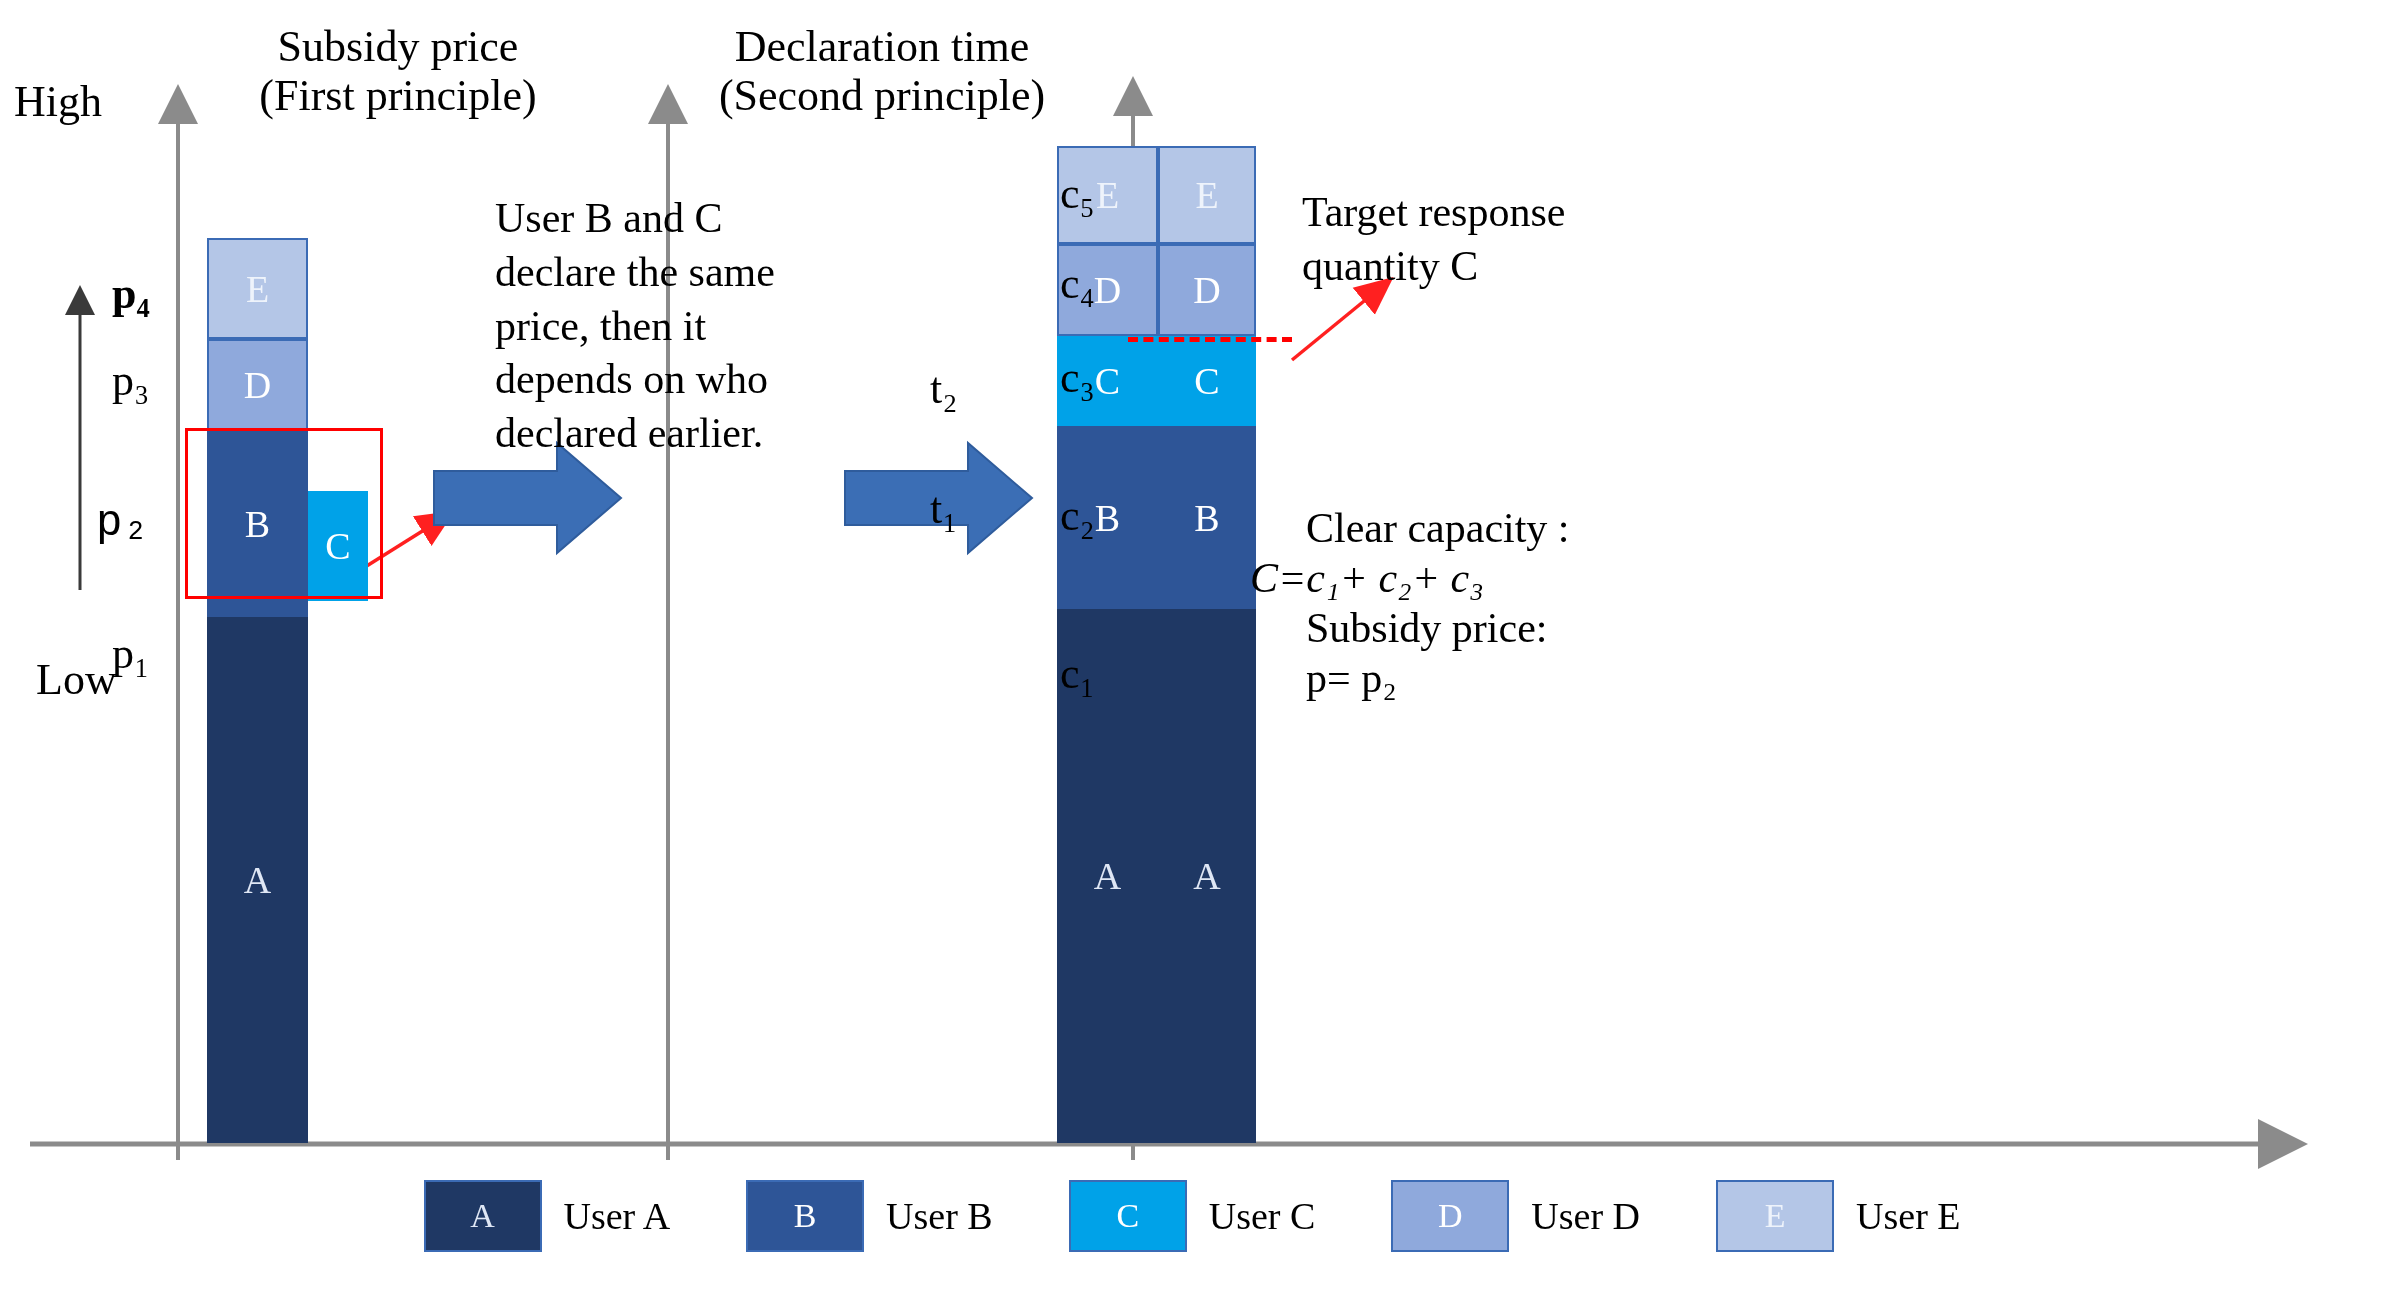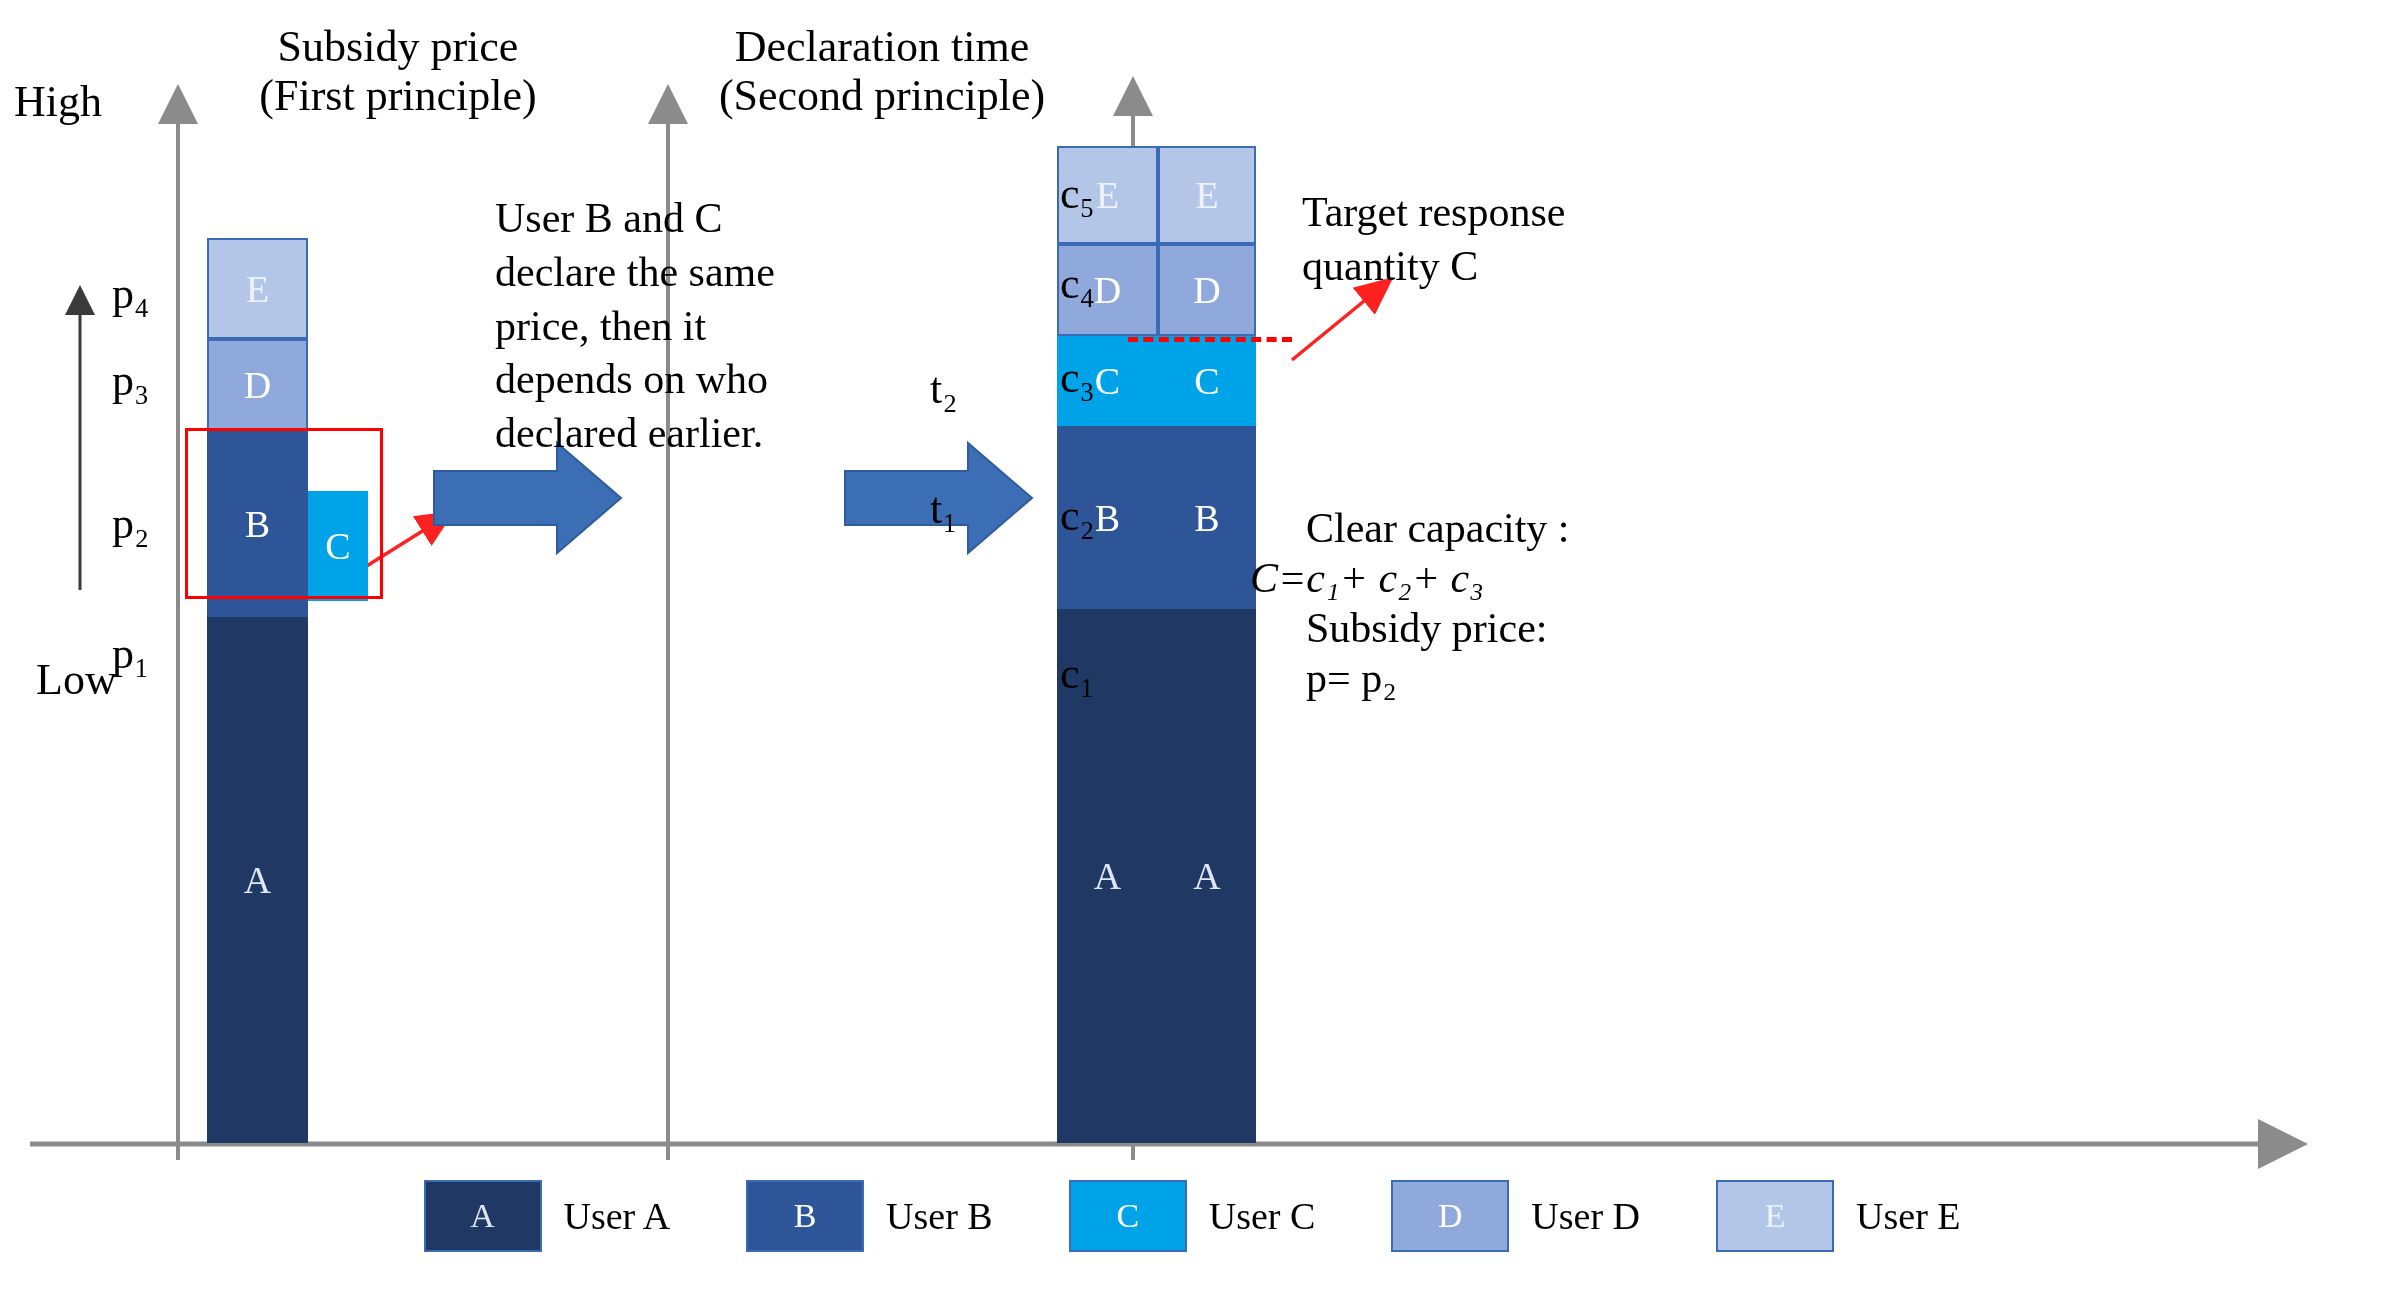--- a/index.html
+++ b/index.html
@@ -62,23 +62,23 @@
   <g>
     <path d="M845 471 L968 471 L968 443 L1032 498 L968 553 L968 525 L845 525 Z" fill="#3b6eb5" stroke="#2f5c9c" stroke-width="2"></path>
   </g>
 </svg>
 
 <div class="abs ttl" style="left:188px;top:22px;width:420px;"><span>Subsidy price</span><br><span>(First principle)</span></div>
 
 <div class="abs axlbl" style="left:14px;top:76px;">High</div>
 <div class="abs axlbl" style="left:36px;top:654px;">Low</div>
 
-<div class="abs tick" style="left:112px;top:268px;">p₄</div>
+<div class="abs tick" style="left:112px;top:268px;font-weight:bold;">p₄</div>
 <div class="abs tick" style="left:112px;top:355px;">p₃</div>
-<div class="abs tick" style="left:112px;top:498px;">p₂</div>
+<div class="abs tick" style="left:96px;top:498px;font-family:Liberation Mono, monospace;">p₂</div>
 <div class="abs tick" style="left:112px;top:628px;">p₁</div>
 
 <div class="seg segE" style="left:207px;top:238px;width:101px;height:101px;">E</div>
 <div class="seg segD" style="left:207px;top:339px;width:101px;height:91px;">D</div>
 <div class="seg segB" style="left:207px;top:430px;width:101px;height:187px;">B</div>
 <div class="seg segA" style="left:207px;top:617px;width:101px;height:526px;">A</div>
 
 <div class="seg segC" style="left:308px;top:491px;width:60px;height:110px;">C</div>
 
 <div class="redbox" style="left:185px;top:428px;width:198px;height:171px;"></div>

